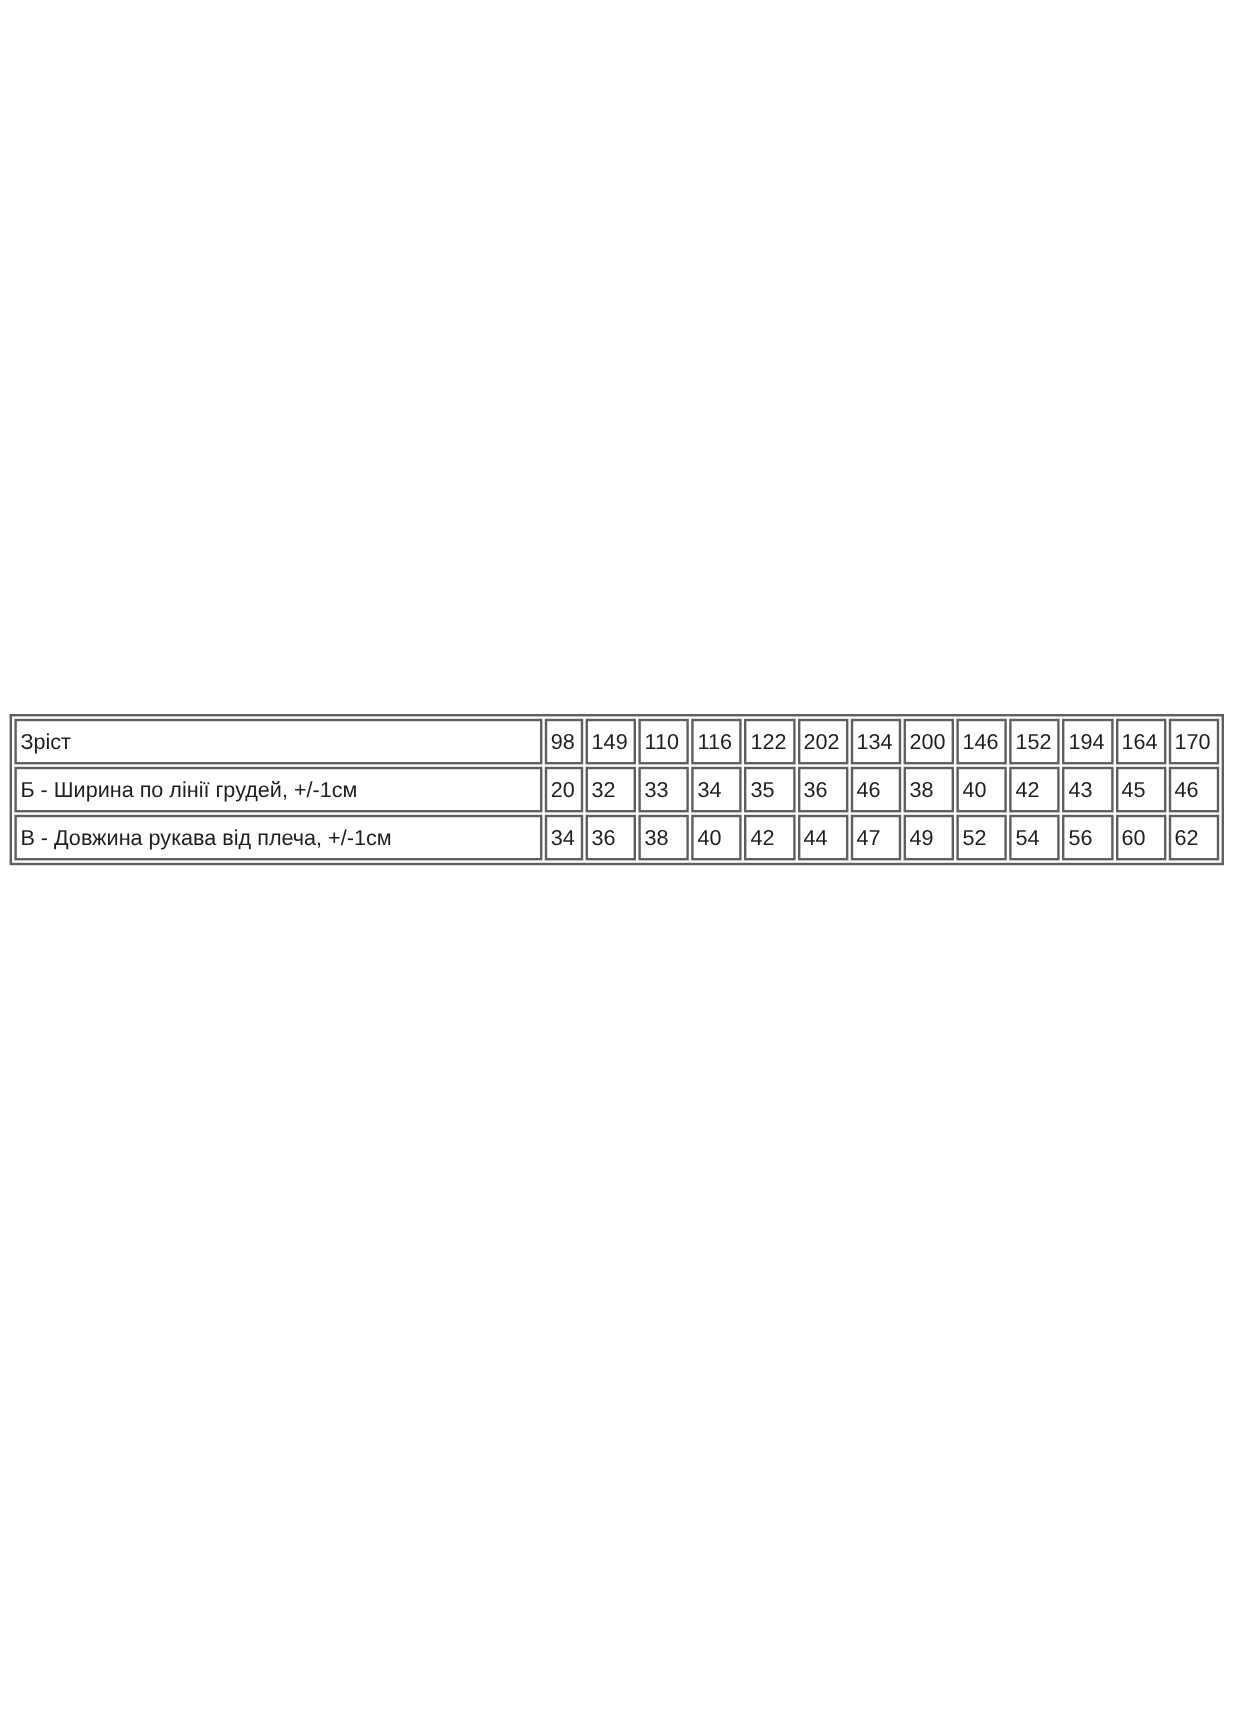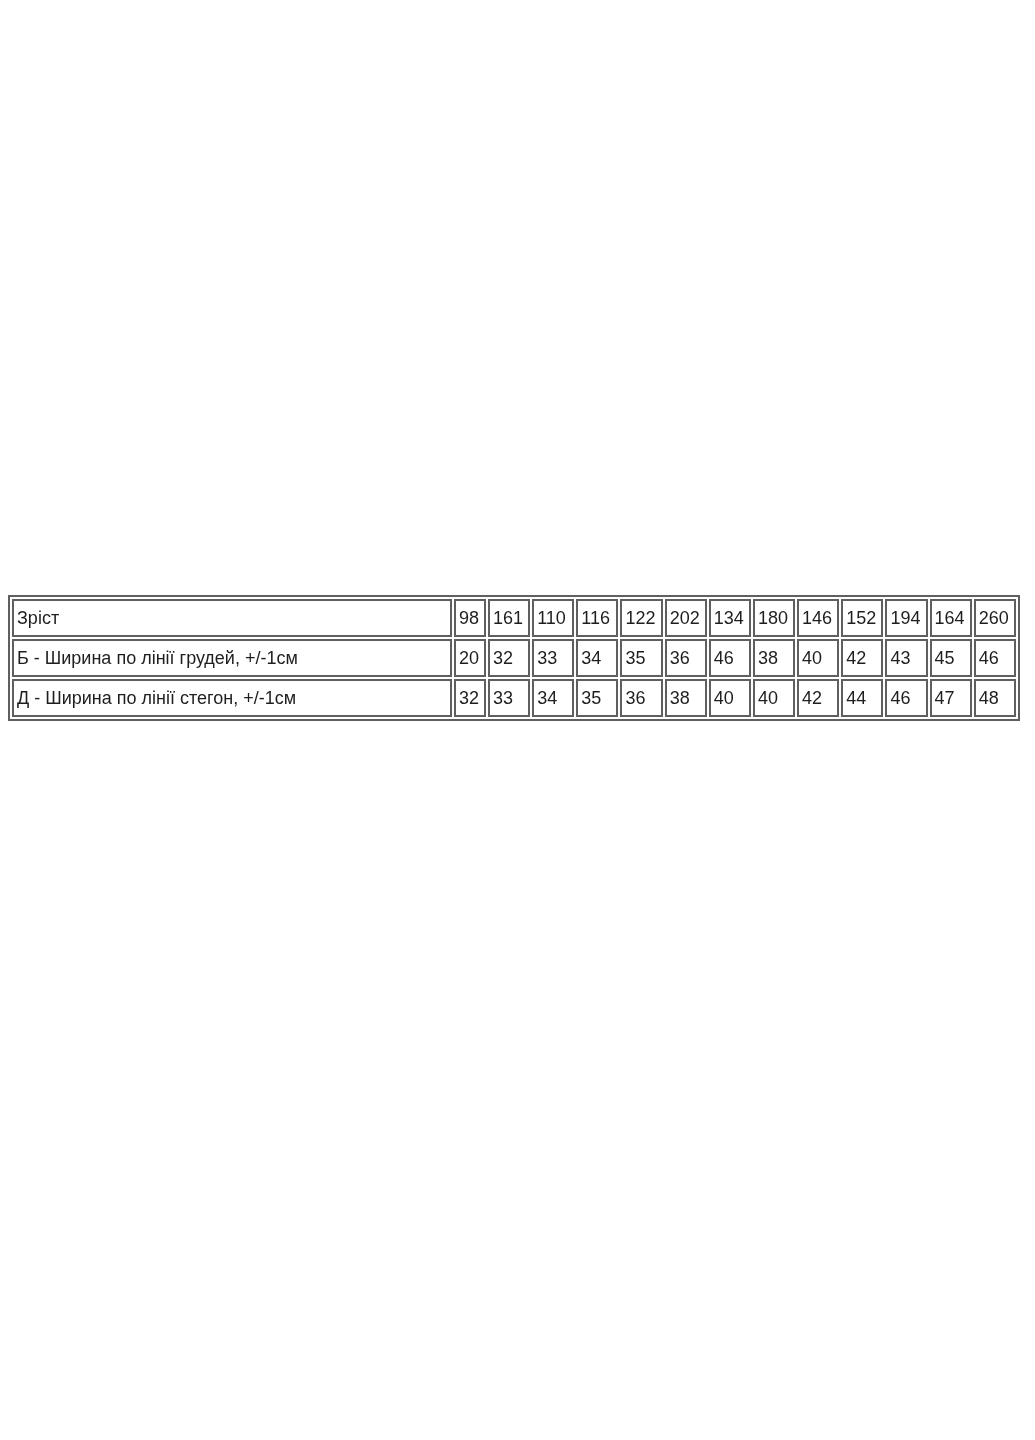--- a/index.html
+++ b/index.html
@@ -63,61 +63,61 @@
           <col>
           <col>
           <col>
           <col>
           <col>
       </colgroup>
       <tbody>
         <tr>
           <td>Зріст</td>
           <td>98</td>
-          <td>161</td>
+          <td>149</td>
           <td>110</td>
           <td>116</td>
           <td>122</td>
           <td>202</td>
           <td>134</td>
-          <td>180</td>
+          <td>200</td>
           <td>146</td>
           <td>152</td>
           <td>194</td>
           <td>164</td>
-          <td>260</td>
+          <td>170</td>
         </tr>
         <tr>
           <td>Б - Ширина по лінії грудей, +/-1см</td>
           <td>20</td>
           <td>32</td>
           <td>33</td>
           <td>34</td>
           <td>35</td>
           <td>36</td>
           <td>46</td>
           <td>38</td>
           <td>40</td>
           <td>42</td>
           <td>43</td>
           <td>45</td>
           <td>46</td>
         </tr>
         <tr>
-          <td>Д - Ширина по лінії стегон, +/-1см</td>
-          <td>32</td>
-          <td>33</td>
+          <td>В - Довжина рукава від плеча, +/-1см</td>
           <td>34</td>
-          <td>35</td>
           <td>36</td>
           <td>38</td>
           <td>40</td>
-          <td>40</td>
           <td>42</td>
           <td>44</td>
-          <td>46</td>
           <td>47</td>
-          <td>48</td>
+          <td>49</td>
+          <td>52</td>
+          <td>54</td>
+          <td>56</td>
+          <td>60</td>
+          <td>62</td>
         </tr>
       </tbody>
     </table>
   </div>
 </div>
 
 </body></html>

